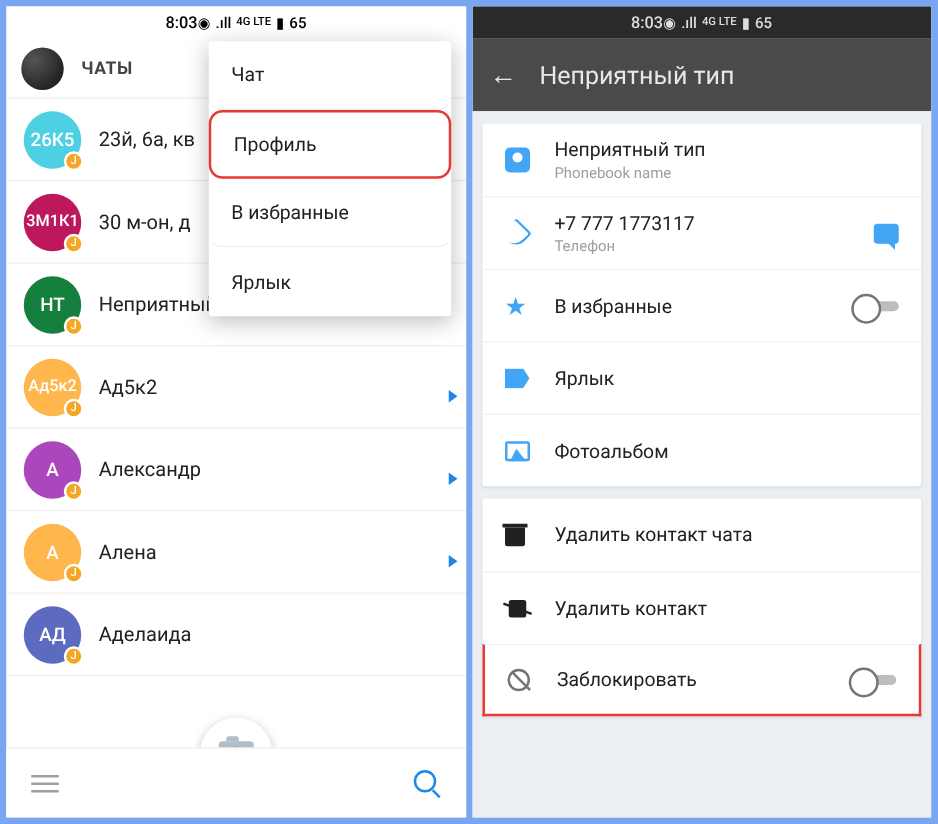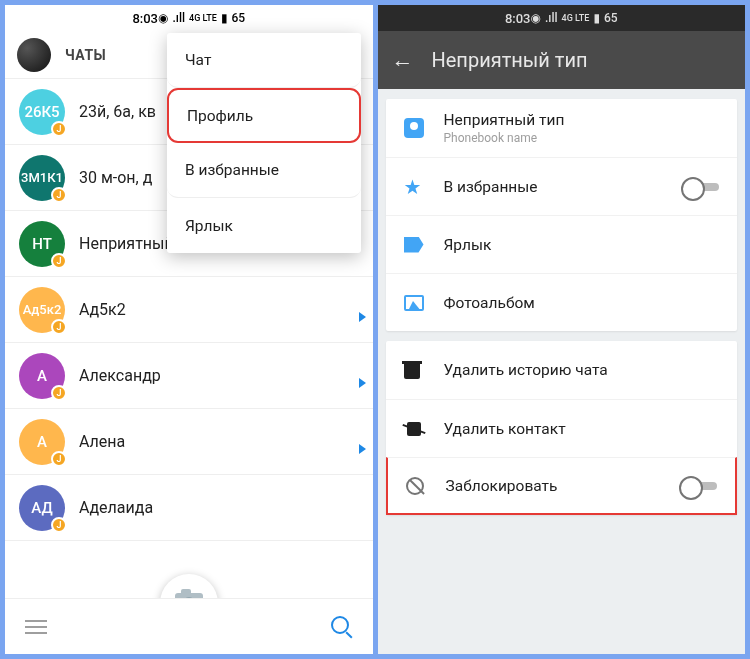--- a/index.html
+++ b/index.html
@@ -102,21 +102,21 @@
 
   <div class="contact-list">
     <div class="contact-row">
       <div class="avatar" style="background:#4dd0e1">
           <span>26К5</span>
           <span class="badge-j">J</span>
         </div>
       <span class="contact-name">23й, 6а, кв</span>
     </div>
     <div class="contact-row">
-      <div class="avatar" style="background:#0f766e;font-size:13px">
+      <div class="avatar" style="background:#be185d;font-size:13px">
           <span>3М1К1</span>
           <span class="badge-j">J</span>
         </div>
       <span class="contact-name">30 м-он, д</span>
     </div>
     <div class="contact-row">
       <div class="avatar" style="background:#15803d">
           <span>НТ</span>
           <span class="badge-j">J</span>
         </div>
@@ -197,20 +197,30 @@
         <div class="ic-slot">
             <div class="sq-contact"></div>
           </div>
         <div class="row-text">
           <span class="row-title">Неприятный тип</span>
           <span class="row-sub">Phonebook name</span>
         </div>
       </div>
       <div class="row-r">
         <div class="ic-slot">
+            <div class="phone-ic"></div>
+          </div>
+        <div class="row-text">
+          <span class="row-title">+7 777 1773117</span>
+          <span class="row-sub">Телефон</span>
+        </div>
+        <div class="msg-ic"></div>
+      </div>
+      <div class="row-r">
+        <div class="ic-slot">
             <span class="star-ic">★</span>
           </div>
         <div class="row-text">
             <span class="row-title">В избранные</span>
           </div>
         <div class="toggle-off"></div>
       </div>
       <div class="row-r">
         <div class="ic-slot">
             <div class="tag-ic"></div>
@@ -228,21 +238,21 @@
           </div>
       </div>
     </div>
 
     <div class="card">
       <div class="row-r">
         <div class="ic-slot">
             <div class="trash-ic"></div>
           </div>
         <div class="row-text">
-            <span class="row-title">Удалить историю чата</span>
+            <span class="row-title">Удалить контакт чата</span>
           </div>
       </div>
       <div class="row-r">
         <div class="ic-slot">
             <div class="del-contact-ic"></div>
           </div>
         <div class="row-text">
             <span class="row-title">Удалить контакт</span>
           </div>
       </div>

